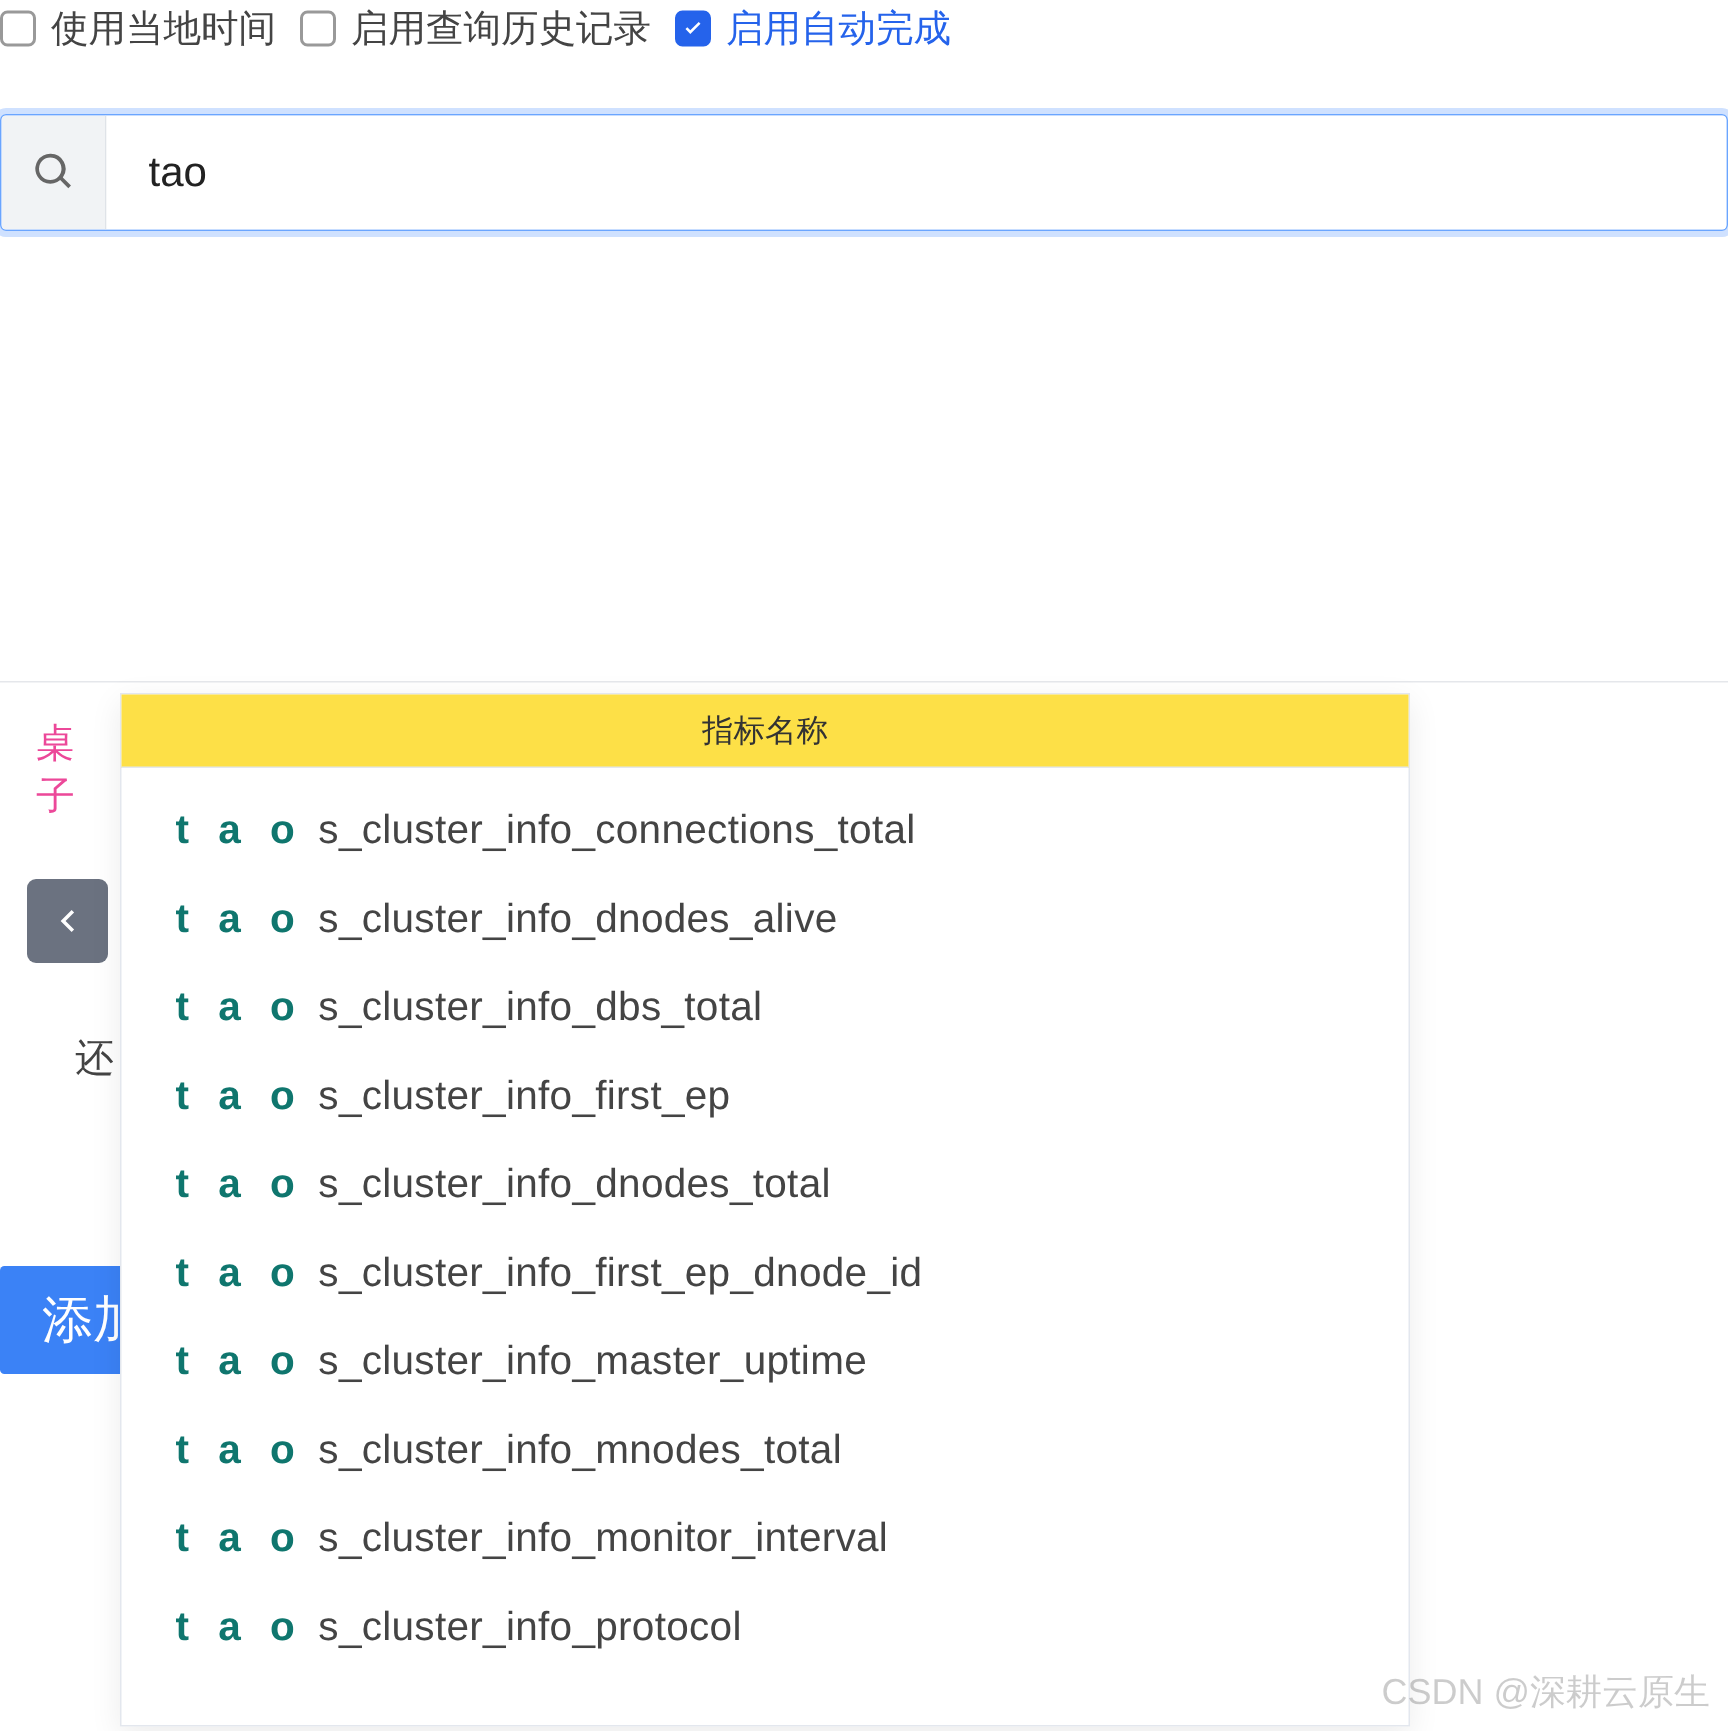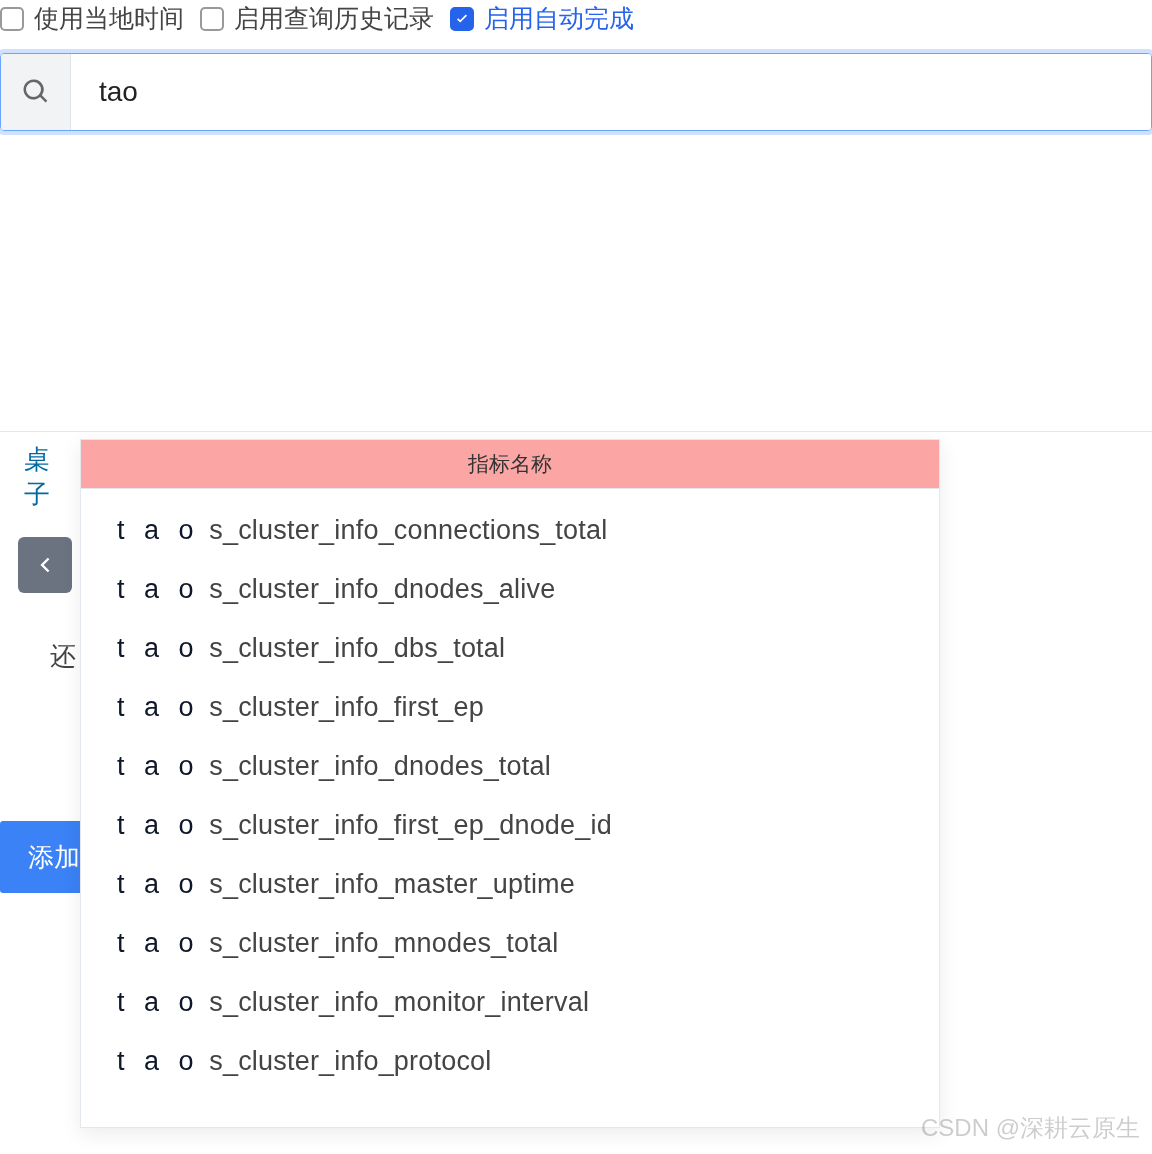--- a/index.html
+++ b/index.html
@@ -6,39 +6,39 @@
     html, body { width: 1152px; height: 1154px; font-family: -apple-system, "Helvetica Neue", Arial, sans-serif; background: #fff; color: #111; }
     .top-options { display: flex; align-items: center; gap: 16px; padding: 2px 0 18px 0; font-size: 25px; }
     .chk { display: inline-flex; align-items: center; gap: 10px; cursor: pointer; }
     .chk .box { width: 24px; height: 24px; border: 2px solid #999; border-radius: 5px; background: #fff; display: inline-flex; align-items: center; justify-content: center; }
     .chk.checked .box { background: #2563eb; border-color: #2563eb; }
     .chk.checked .box svg { display: block; }
     .chk .box svg { display: none; width: 16px; height: 16px; }
     .chk.checked .lbl { color: #2563eb; font-family: Liberation Serif, serif; }
     .chk .lbl { color: #444; }
 
-    .search-bar { display: flex; align-items: stretch; border: 1px solid #cfd4da; border-radius: 4px; height: 78px; overflow: hidden; }
+    .search-bar { display: flex; align-items: stretch; border: 1px solid #cfd4da; border-radius: 4px; height: 78px; overflow: hidden; margin-top: 23px; }
     .search-bar.focus { box-shadow: 0 0 0 4px #cfe1ff; border-color: #6aa5ff; }
     .search-icon-cell { width: 70px; background: #f1f3f5; display: flex; align-items: center; justify-content: center; border-right: 1px solid #dfe3e8; }
     .search-icon-cell svg { width: 30px; height: 30px; color: #666; }
     .search-input { flex: 1; border: none; outline: none; font-size: 28px; padding: 0 28px; color: #222; background: #fff; }
 
     .below { position: relative; }
     .under-left { position: absolute; left: 0; top: 0; width: 85px; }
-    .tab-text { font-size: 26px; color: #0369a1; padding: 11px 24px; }
+    .tab-text { font-size: 26px; color: #ec4899; padding: 24px 24px; }
     .chev-btn { margin: 14px 0 0 18px; width: 54px; height: 56px; background: #6b7280; border-radius: 6px; display: flex; align-items: center; justify-content: center; cursor: pointer; }
     .chev-btn svg { width: 22px; height: 22px; color: #fff; }
     .more-text { font-size: 26px; color: #444; padding: 46px 24px 0 50px; }
-    .add-btn { position: absolute; left: 0; top: 390px; height: 72px; background: #3b82f6; color: #fff; font-size: 26px; padding: 0 18px 0 28px; border-radius: 3px; display: flex; align-items: center; cursor: pointer; }
+    .add-btn { position: absolute; left: 0; top: 390px; height: 72px; background: #3b82f6; color: #fff; font-size: 34px; padding: 0 18px 0 28px; border-radius: 3px; display: flex; align-items: center; cursor: pointer; }
 
     .dropdown { position: absolute; left: 80px; top: 8px; width: 860px; background: #fff; border: 1px solid #e3e7ee; box-shadow: 0 6px 20px rgba(0,0,0,0.08); }
-    .dropdown-header { background: #fca5a5; text-align: center; font-size: 21px; color: #333; padding: 10px 0; border-bottom: 1px solid #e3e7ee; }
+    .dropdown-header { background: #fde047; text-align: center; font-size: 21px; color: #333; padding: 10px 0; border-bottom: 1px solid #e3e7ee; }
     .items { padding: 12px 0 8px 0; }
     .item { padding: 14px 36px; font-size: 27px; color: #444; letter-spacing: 0.2px; cursor: pointer; }
-    .item .prefix { font-weight: 400; color: #0f172a; letter-spacing: 6px; margin-right: 2px; }
+    .item .prefix { font-weight: 700; color: #0f766e; letter-spacing: 6px; margin-right: 2px; }
 
     .watermark { position: fixed; right: 12px; bottom: 10px; font-size: 24px; color: rgba(0,0,0,0.20); pointer-events: none; }
     .lower-border { border-top: 1px solid #e5e7eb; height: 1px; margin-top: 300px; }
   </style>
 </head>
 <body>
 
 <div class="top-options">
   <label class="chk">
     <span class="box">

